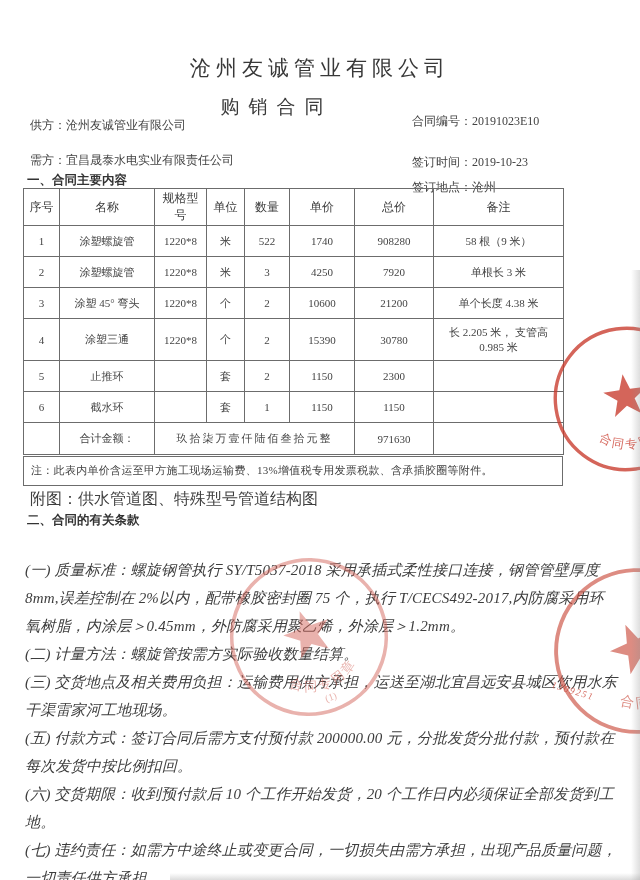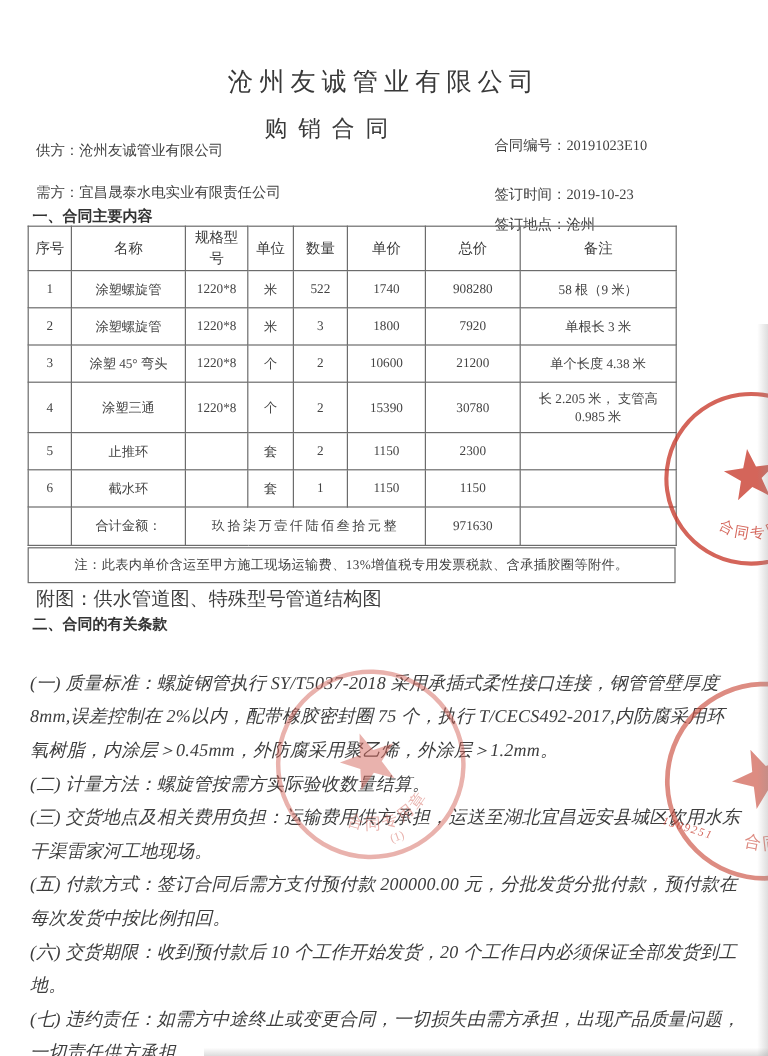--- a/index.html
+++ b/index.html
@@ -31,21 +31,21 @@
     padding:1px 3px;font-weight:normal;overflow:hidden;
   }
   table.items th{font-size:12px;height:31px;color:#3b3b3b;}
   tr.r{height:31px;}
   tr.r-tall{height:42px;}
   tr.r-total{height:32px;}
   td.amount-cn{letter-spacing:2px;}
   .note-box{
     top:456px;left:23px;width:540px;box-sizing:border-box;
     border:1px solid #6c6c6c;padding:6px 7px 7px 7px;
-    font-size:11px;color:#3f3f3f;letter-spacing:.3px;white-space:nowrap;text-align:center;
+    font-size:11px;color:#3f3f3f;letter-spacing:.3px;white-space:nowrap;
   }
   .attachment{top:489px;left:30px;font-size:16px;color:#3f3f3f;}
   .clauses{
     top:556px;left:25px;width:592px;
     font-size:15px;line-height:28px;color:#3d3d3d;letter-spacing:.2px;font-style:italic;
   }
   .clauses p{margin:0;}
   .clauses p.hang{padding-left:33px;text-indent:-33px;}
   
   .seal{position:absolute;pointer-events:none;}
@@ -110,21 +110,21 @@
       <td>1740</td>
       <td>908280</td>
       <td>58 根（9 米）</td>
     </tr>
     <tr class="r">
       <td>2</td>
       <td>涂塑螺旋管</td>
       <td>1220*8</td>
       <td>米</td>
       <td>3</td>
-      <td>1800</td>
+      <td>4250</td>
       <td>7920</td>
       <td>单根长 3 米</td>
     </tr>
     <tr class="r">
       <td>3</td>
       <td>涂塑 45° 弯头</td>
       <td>1220*8</td>
       <td>个</td>
       <td>2</td>
       <td>10600</td>

